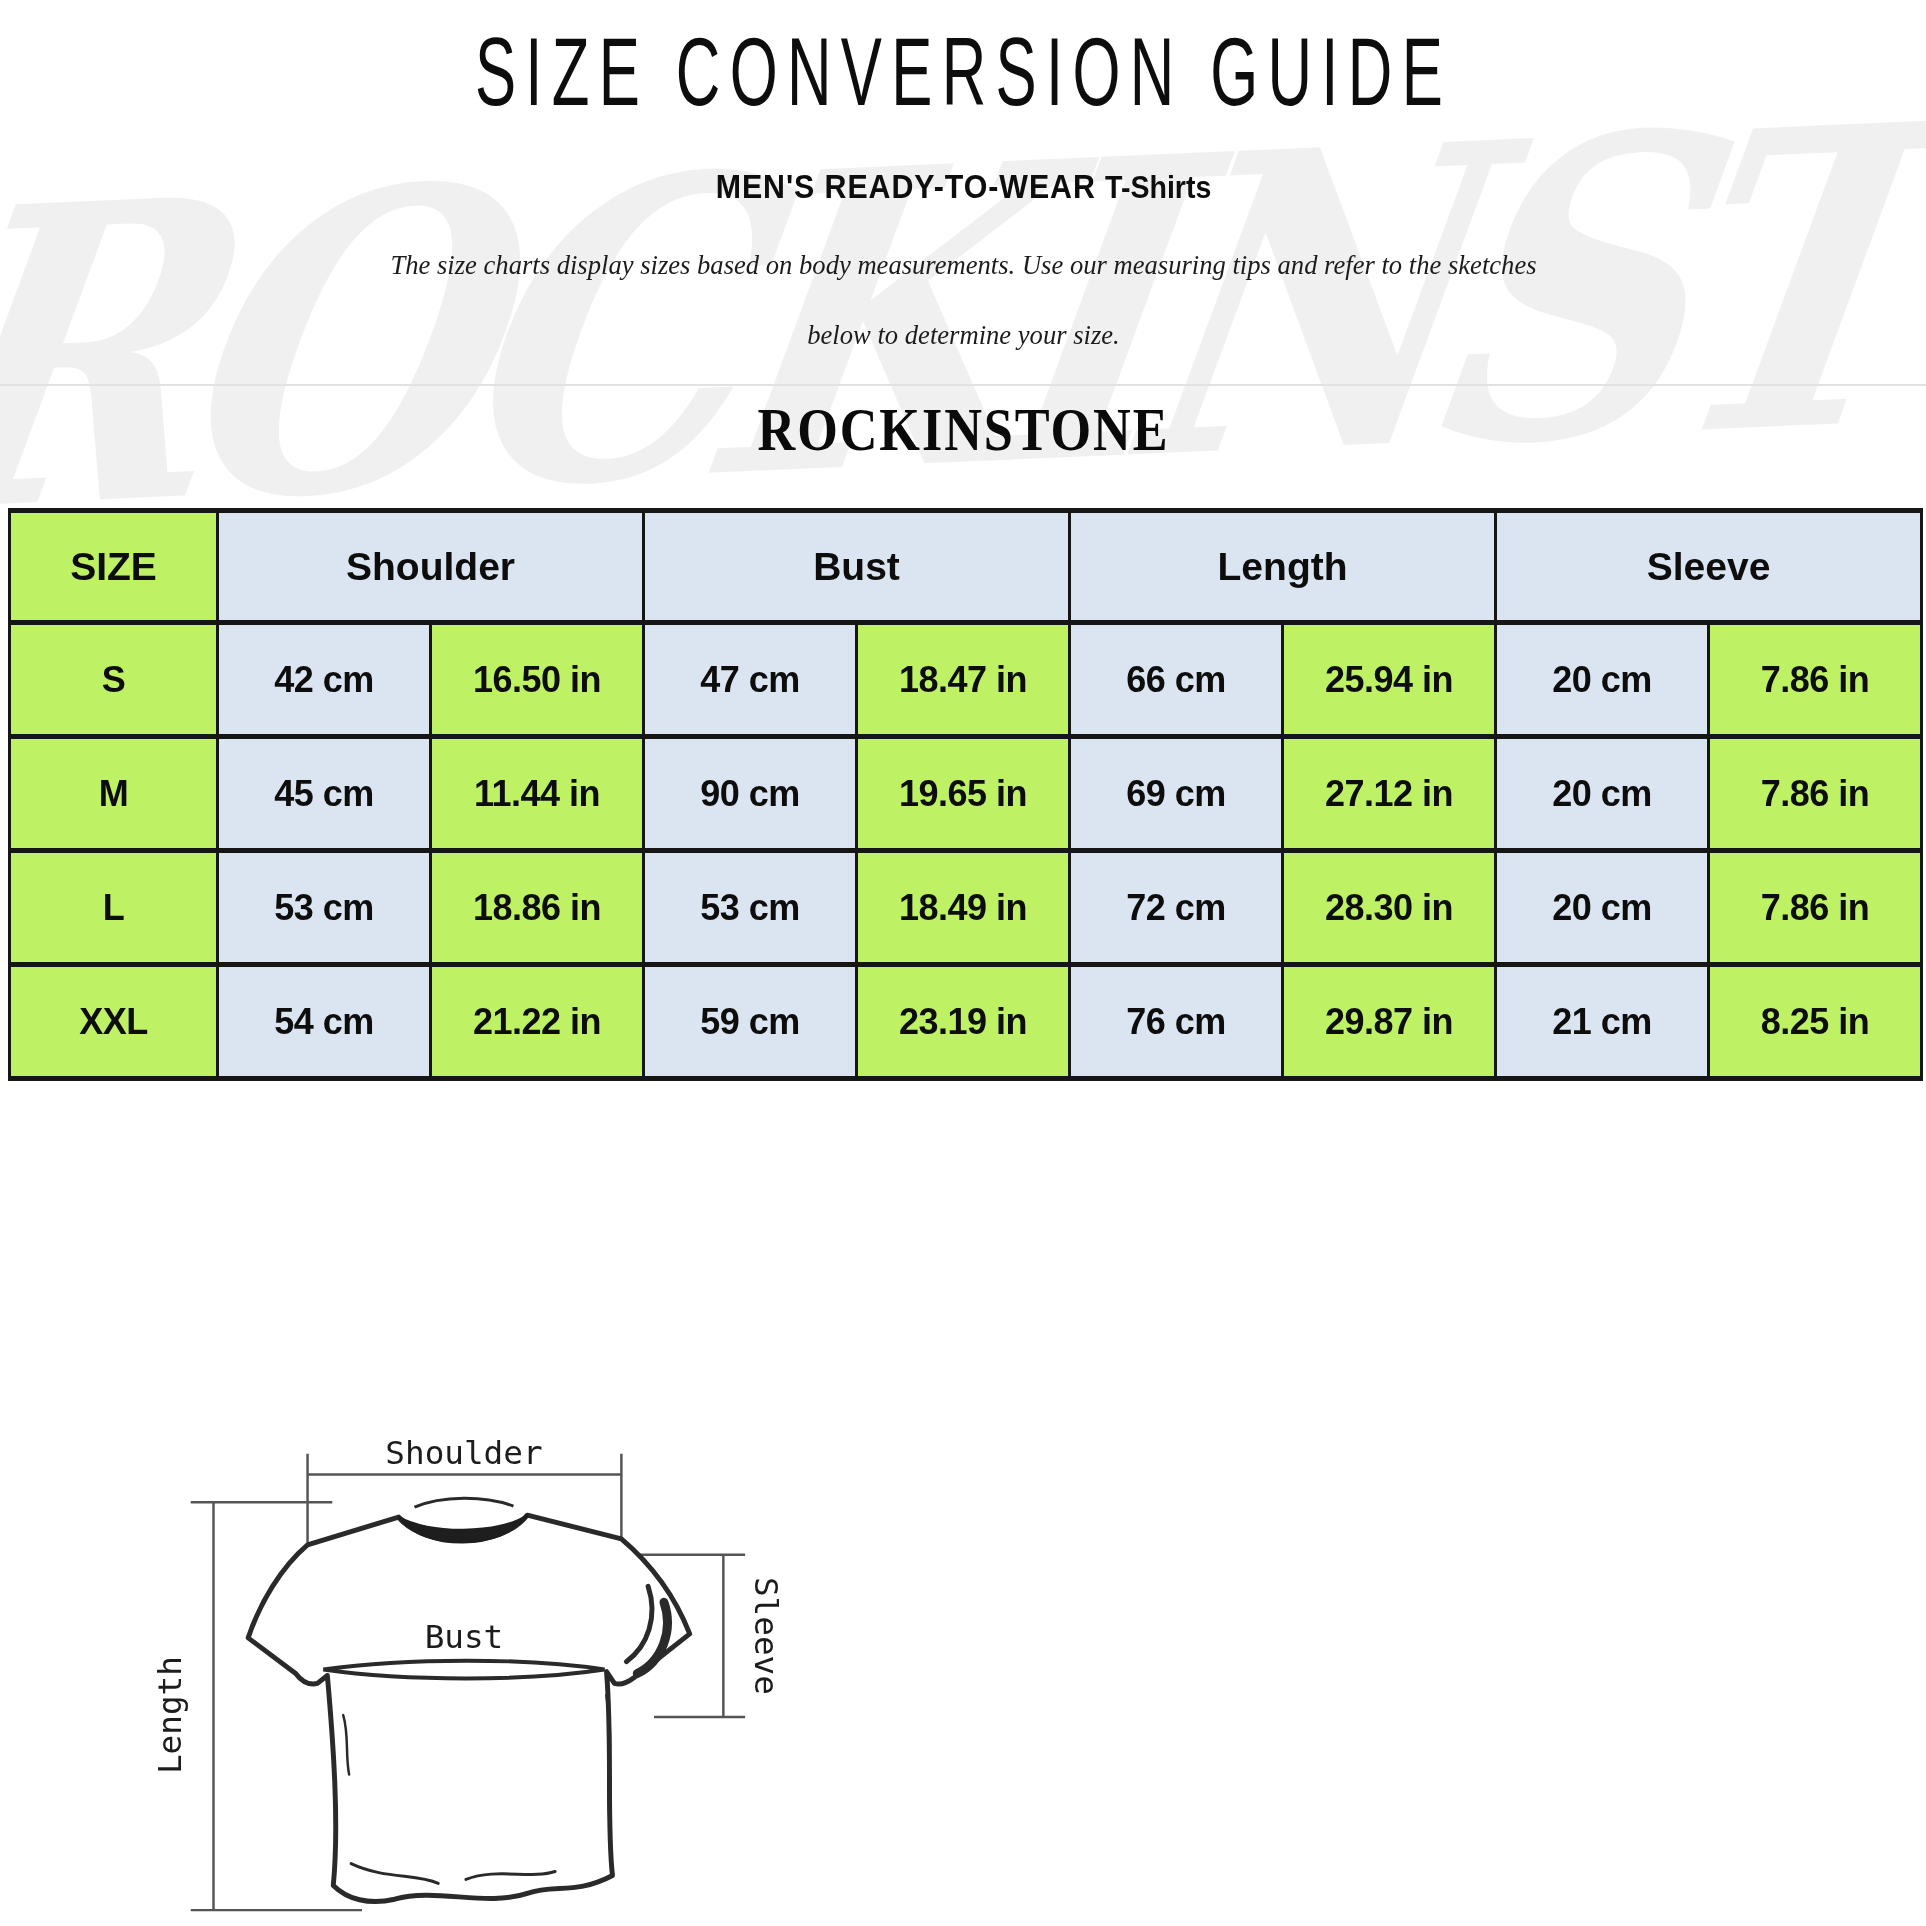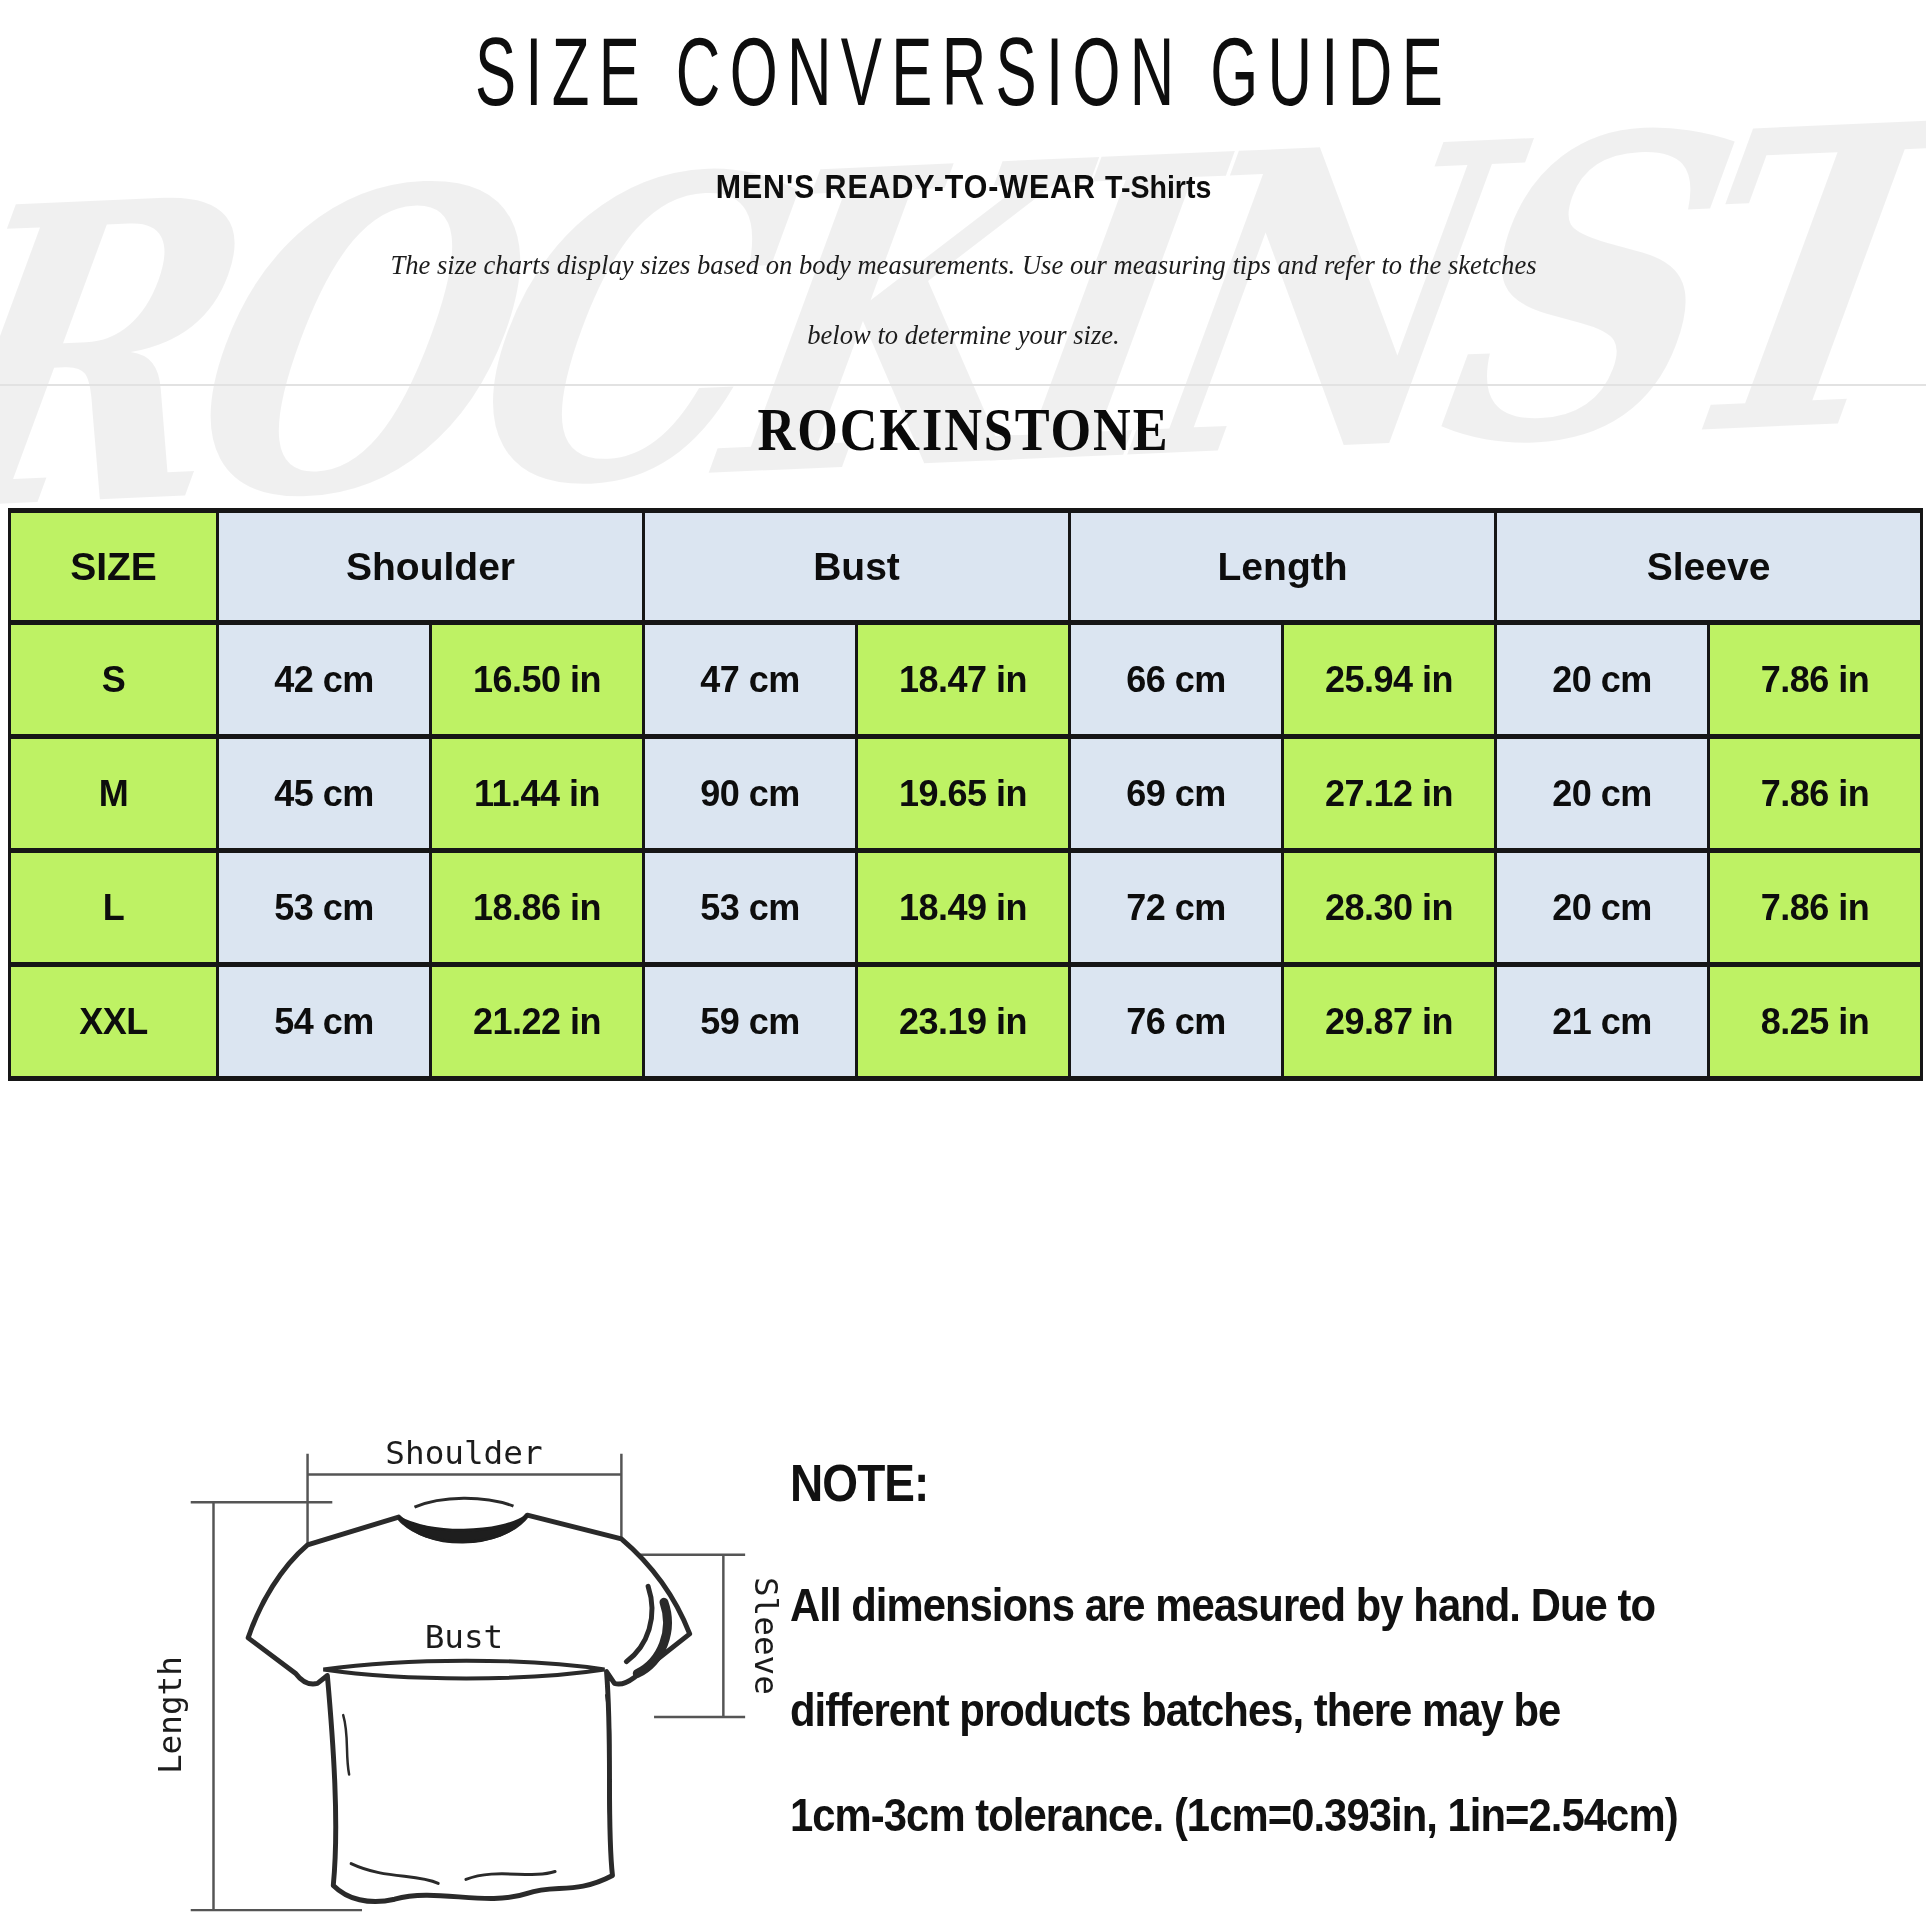--- a/index.html
+++ b/index.html
@@ -191,23 +191,15 @@
 
       <path d="M186,244 C 270,232 392,232 470,244 C 392,256 270,256 186,244 Z" fill="none" stroke="#2a2a2a" stroke-width="4"></path>
 
       <text class="sketch-label" x="328" y="36" text-anchor="middle">Shoulder</text>
       <text class="sketch-label" x="328" y="222" text-anchor="middle">Bust</text>
       <text class="sketch-label" x="42" y="290" text-anchor="middle" transform="rotate(-90 42 290)">Length</text>
       <text class="sketch-label" x="622" y="210" text-anchor="middle" transform="rotate(90 622 210)">Sleeve</text>
     </svg>
   </div>
 
-  <div class="note">
-    <div class="note-heading">NOTE:</div>
-    <div class="note-lines">
-      <div>All dimensions are measured by hand. Due to</div>
-      <div>different products batches, there may be</div>
-      <div>1cm-3cm tolerance. (1cm=0.393in, 1in=2.54cm)</div>
-    </div>
-  </div>
 
 </div>
 
 
 </body></html>

